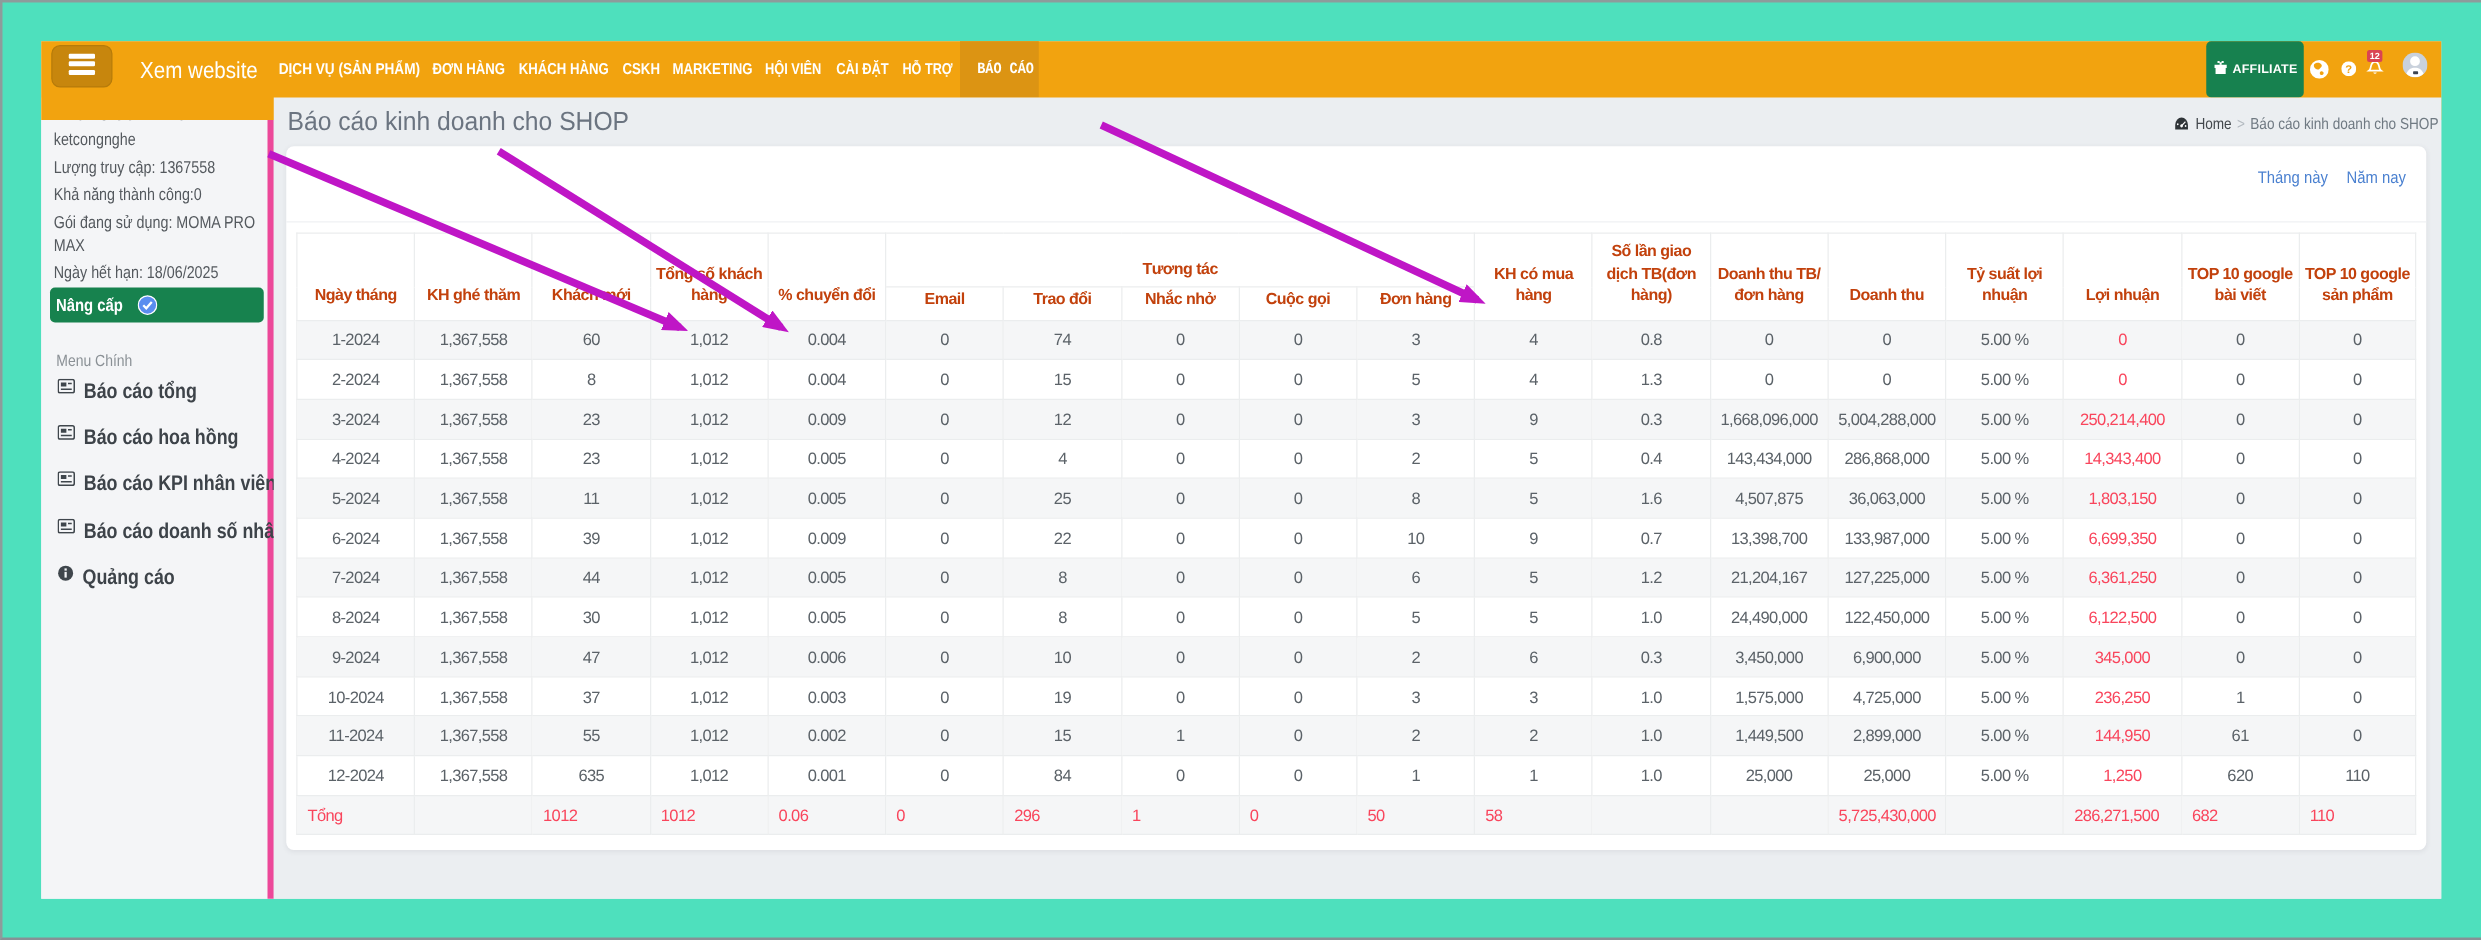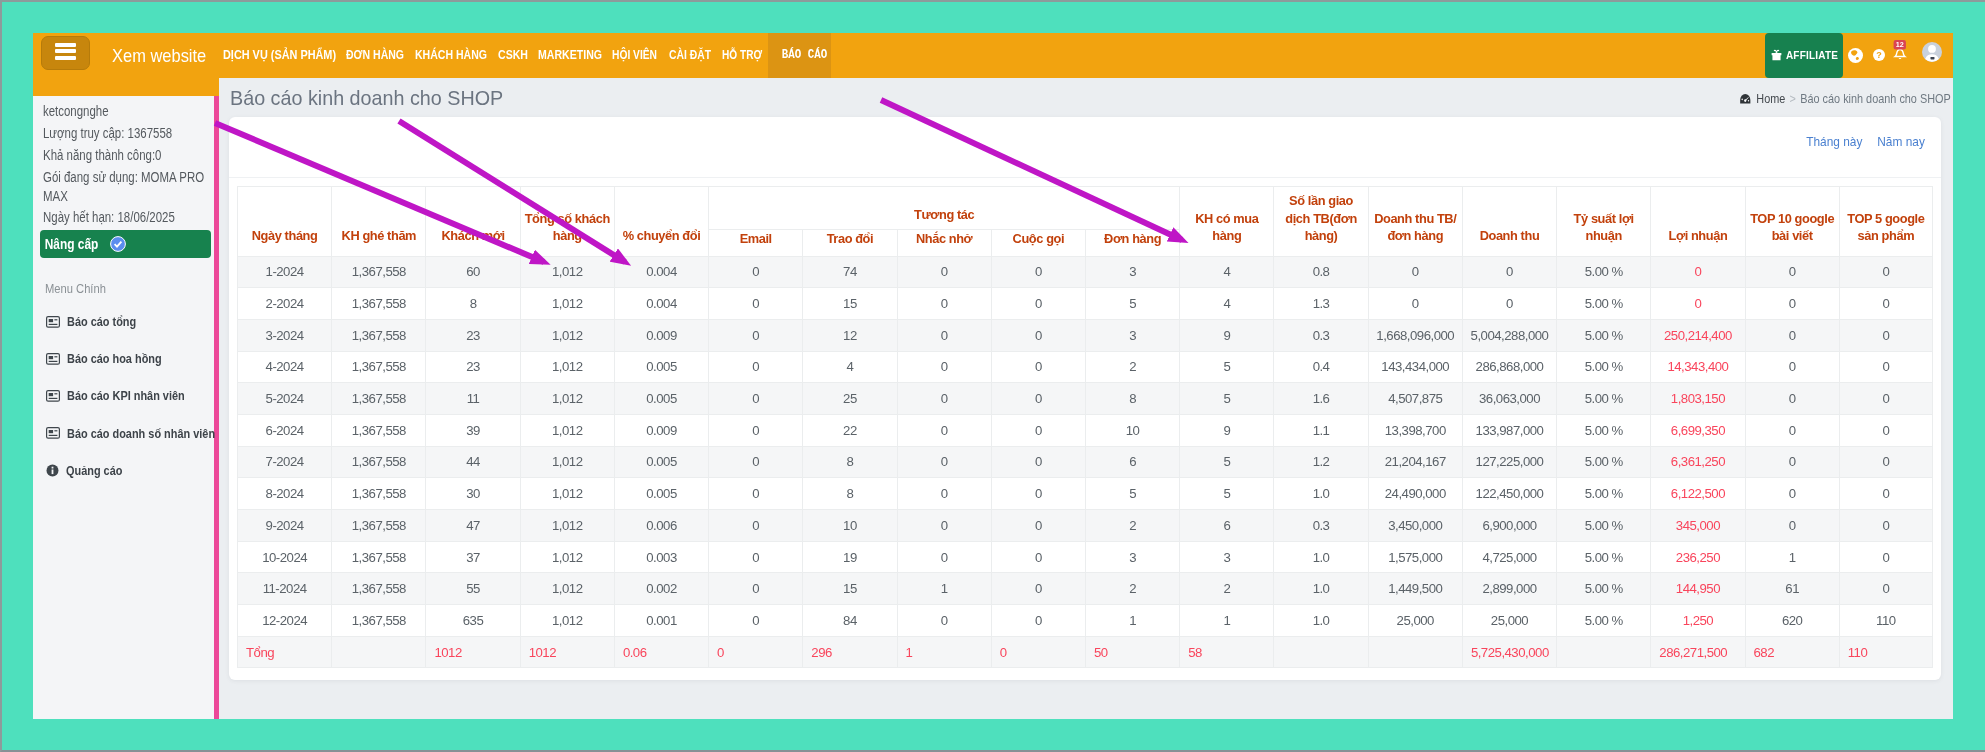--- a/index.html
+++ b/index.html
@@ -16,21 +16,21 @@
 #aff { position:absolute; left:1732px; top:0; width:78px; height:45px; background:#17814f; border-radius:4px; color:#fff; font-size:10px; font-weight:bold; text-align:center; line-height:45px; white-space:nowrap; letter-spacing:.2px; }
 
 #side { position:absolute; left:0; top:45px; width:186px; height:641px; background:#f4f5f7; border-right:5px solid #ec4899; }
 .sinfo { position:absolute; left:10px; color:#54595e; font-size:13.8px; white-space:nowrap; transform:scaleX(.83); transform-origin:left top; line-height:18.5px; }
 #tsw { position:absolute; left:10px; top:5px; font-weight:bold; font-size:14px; color:#4d5358; transform:scaleX(.88); transform-origin:left top; white-space:nowrap; }
 #upg { position:absolute; left:7px; top:152px; width:171px; height:28px; background:#17824e; border-radius:4px; color:#fff; font-size:14px; font-weight:bold; text-align:left; line-height:28px; }
 #upg .t { display:inline-block; transform:scaleX(.85); }
 #upg svg { vertical-align:-3px; margin-left:3px; }
 #mc { position:absolute; left:12px; top:203px; color:#8b9196; font-size:13px; transform:scaleX(.86); transform-origin:left top; }
 #smenu { position:absolute; left:0; top:225px; width:185px; }
-.smi { height:37.2px; display:flex; align-items:center; padding-left:13px; color:#3d4349; font-size:13px; font-weight:bold; white-space:nowrap; }
+.smi { height:37.2px; display:flex; padding-left:13px; color:#3d4349; font-size:17px; font-weight:bold; white-space:nowrap; }
 .smi .mi { margin-right:7px; flex:none; }
 .smi span { transform:scaleX(.84); transform-origin:left center; display:inline-block; }
 .smi.act { background:#dbdcdd; color:#2e3338; }
 
 #main { position:absolute; left:186px; top:45px; width:1734px; height:641px; background:#ebeef1; }
 #ptitle { position:absolute; left:11px; top:6px; font-size:21px; line-height:28px; color:#6b7480; font-weight:500; transform:scaleX(.94); transform-origin:left top; white-space:nowrap; }
 #bc { position:absolute; right:2px; top:13px; font-size:12.8px; line-height:15px; color:#6f7982; white-space:nowrap; transform:scaleX(.85); transform-origin:right center; }
 #bc .home { color:#43484d; font-weight:500; }
 #bc .sep { color:#b4bac0; margin:0 5px; }
 #card { position:absolute; left:10px; top:39px; width:1712px; height:563px; background:#fff; border-radius:6px; box-shadow:0 1px 4px rgba(60,70,80,.08); }
@@ -192,21 +192,21 @@
             <th rowspan="2">Tổng số khách hàng</th>
             <th rowspan="2">% chuyển đổi</th>
             <th colspan="5">Tương tác</th>
             <th rowspan="2">KH có mua hàng</th>
             <th rowspan="2">Số lần giao<br>dịch TB(đơn<br>hàng)</th>
             <th rowspan="2">Doanh thu TB/ đơn hàng</th>
             <th rowspan="2">Doanh thu</th>
             <th rowspan="2">Tỷ suất lợi nhuận</th>
             <th rowspan="2">Lợi nhuận</th>
             <th rowspan="2">TOP 10 google bài viết</th>
-            <th rowspan="2">TOP 5 google sản phẩm</th>
+            <th rowspan="2">TOP 10 google sản phẩm</th>
           </tr>
           <tr class="h2">
               <th>Email</th>
               <th>Trao đổi</th>
               <th>Nhắc nhở</th>
               <th>Cuộc gọi</th>
               <th>Đơn hàng</th>
             </tr>
         </thead>
         <tbody>
@@ -315,21 +315,21 @@
               <td>1,367,558</td>
               <td>39</td>
               <td>1,012</td>
               <td>0.009</td>
               <td>0</td>
               <td>22</td>
               <td>0</td>
               <td>0</td>
               <td>10</td>
               <td>9</td>
-              <td>1.1</td>
+              <td>0.7</td>
               <td>13,398,700</td>
               <td>133,987,000</td>
               <td>5.00 %</td>
               <td class="red">6,699,350</td>
               <td>0</td>
               <td>0</td>
             </tr>
 <tr class="st">
               <td>7-2024</td>
               <td>1,367,558</td>

